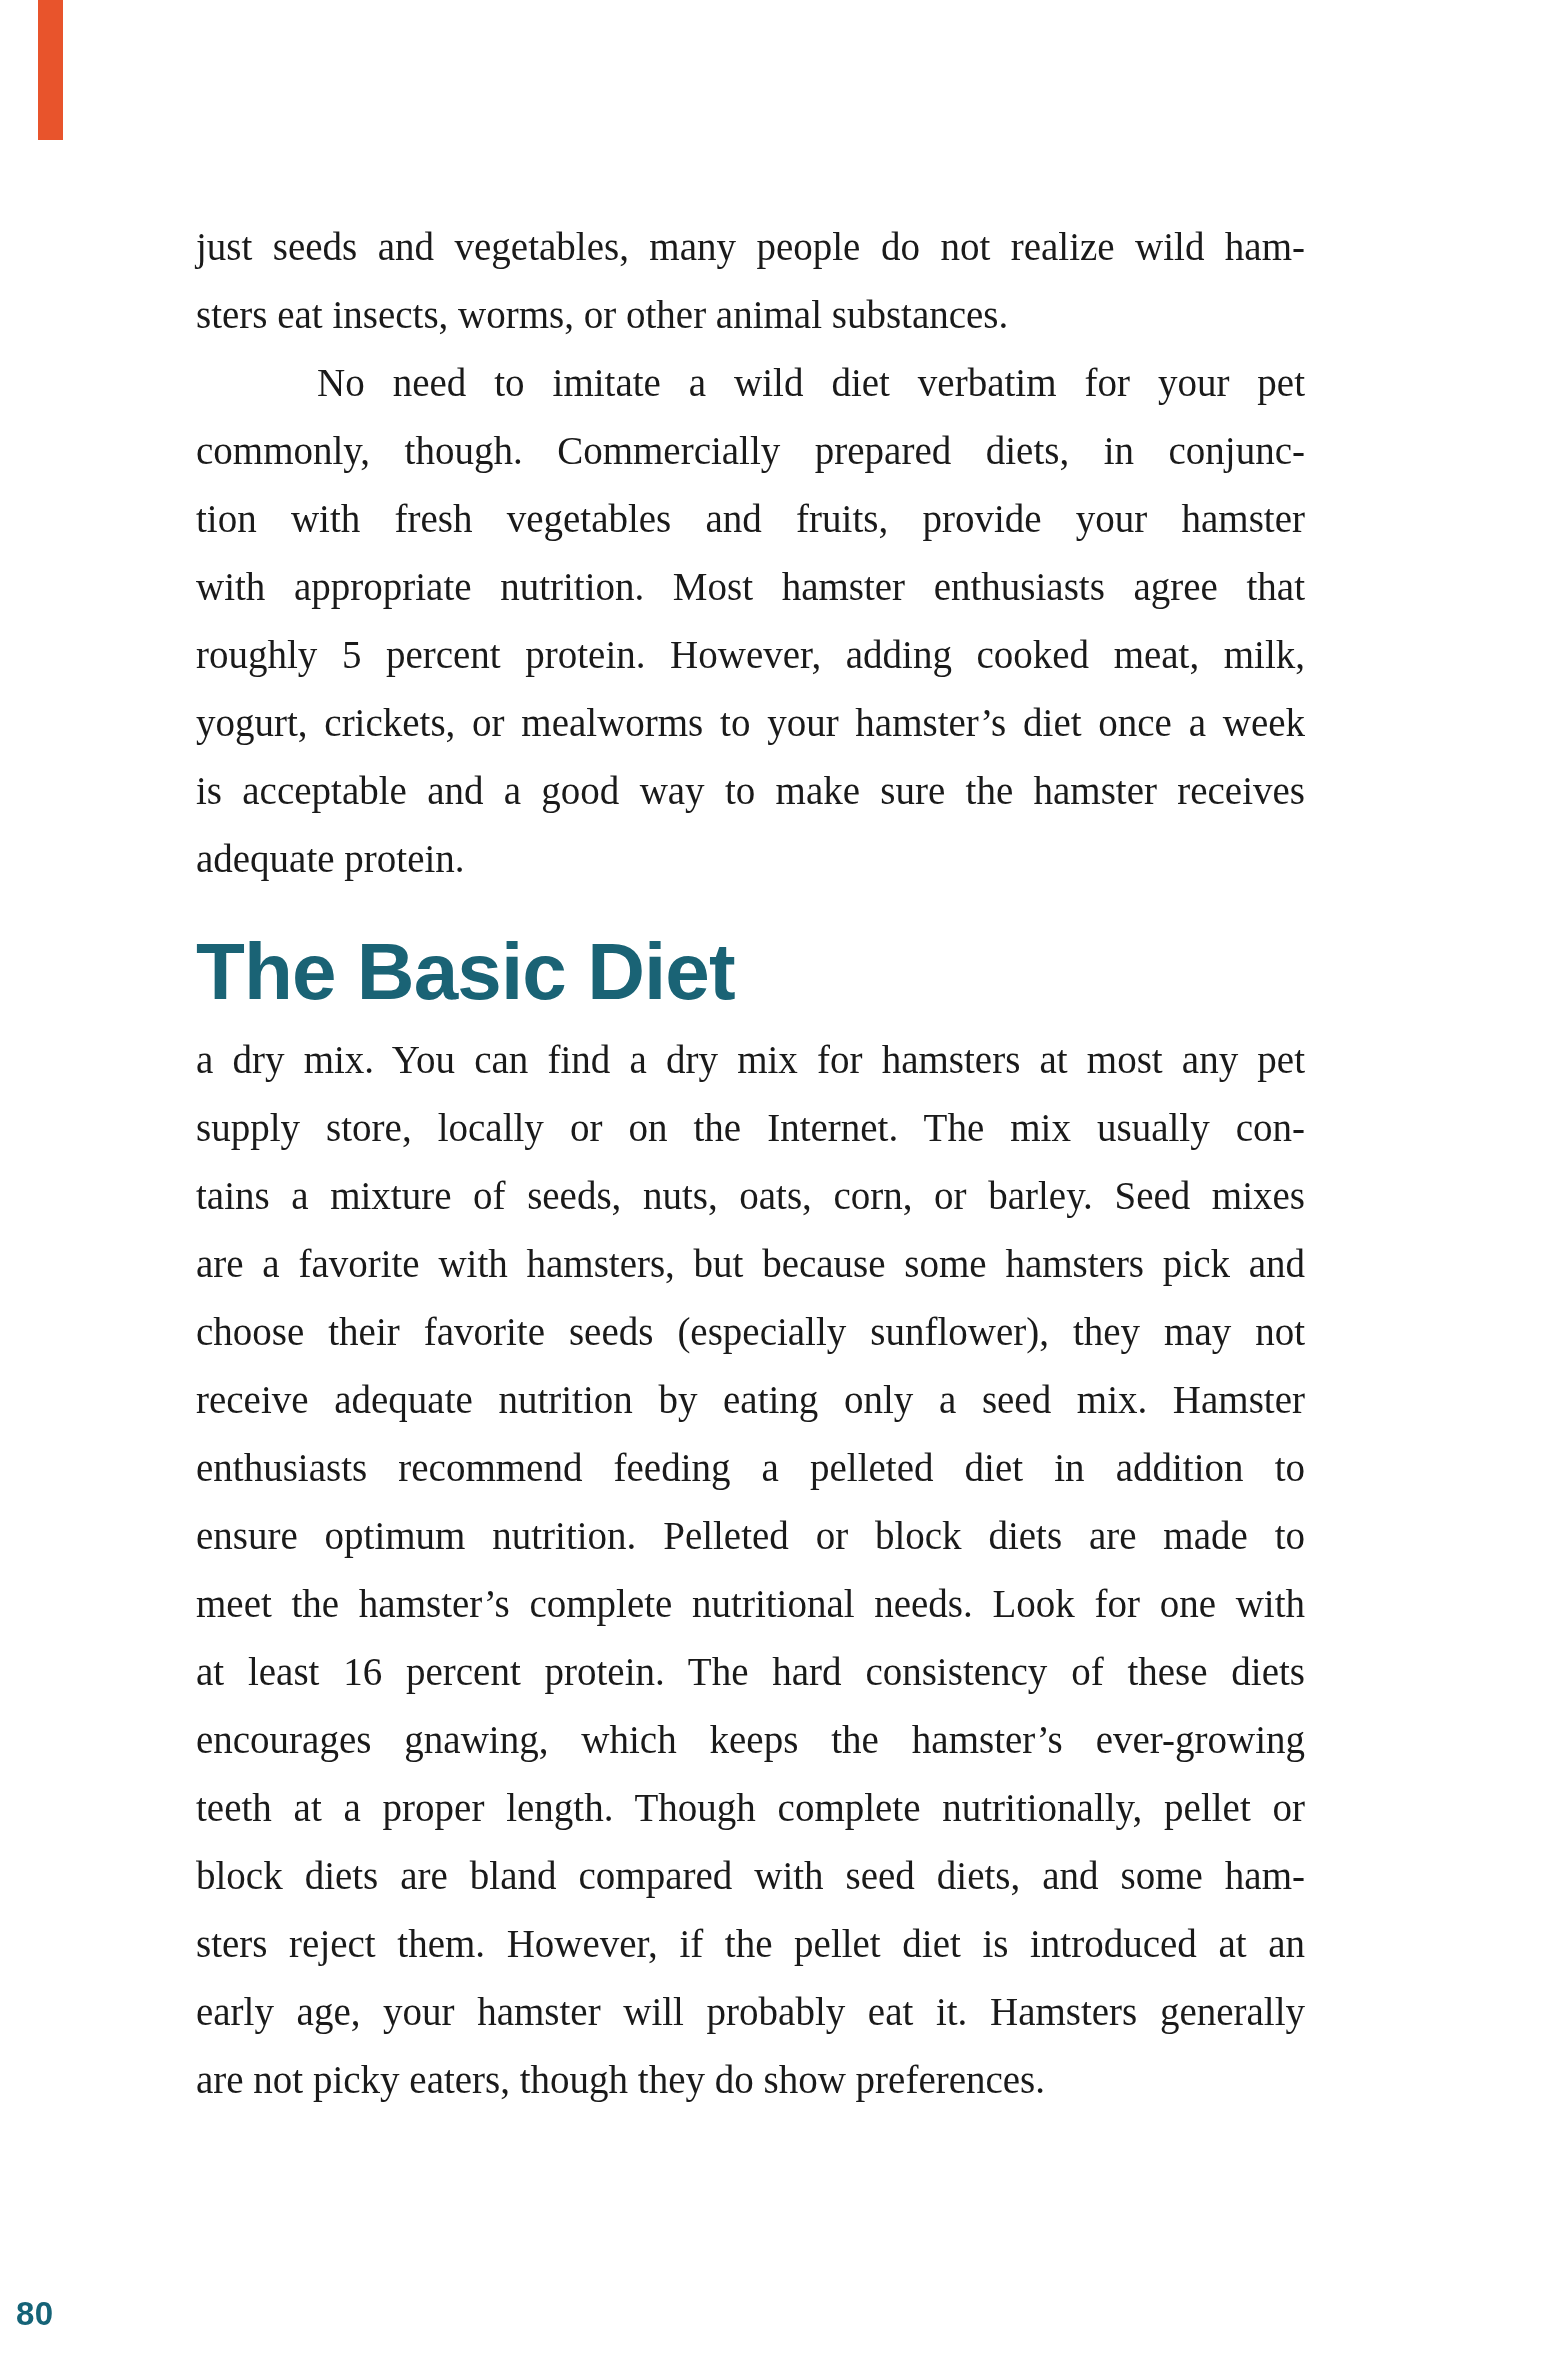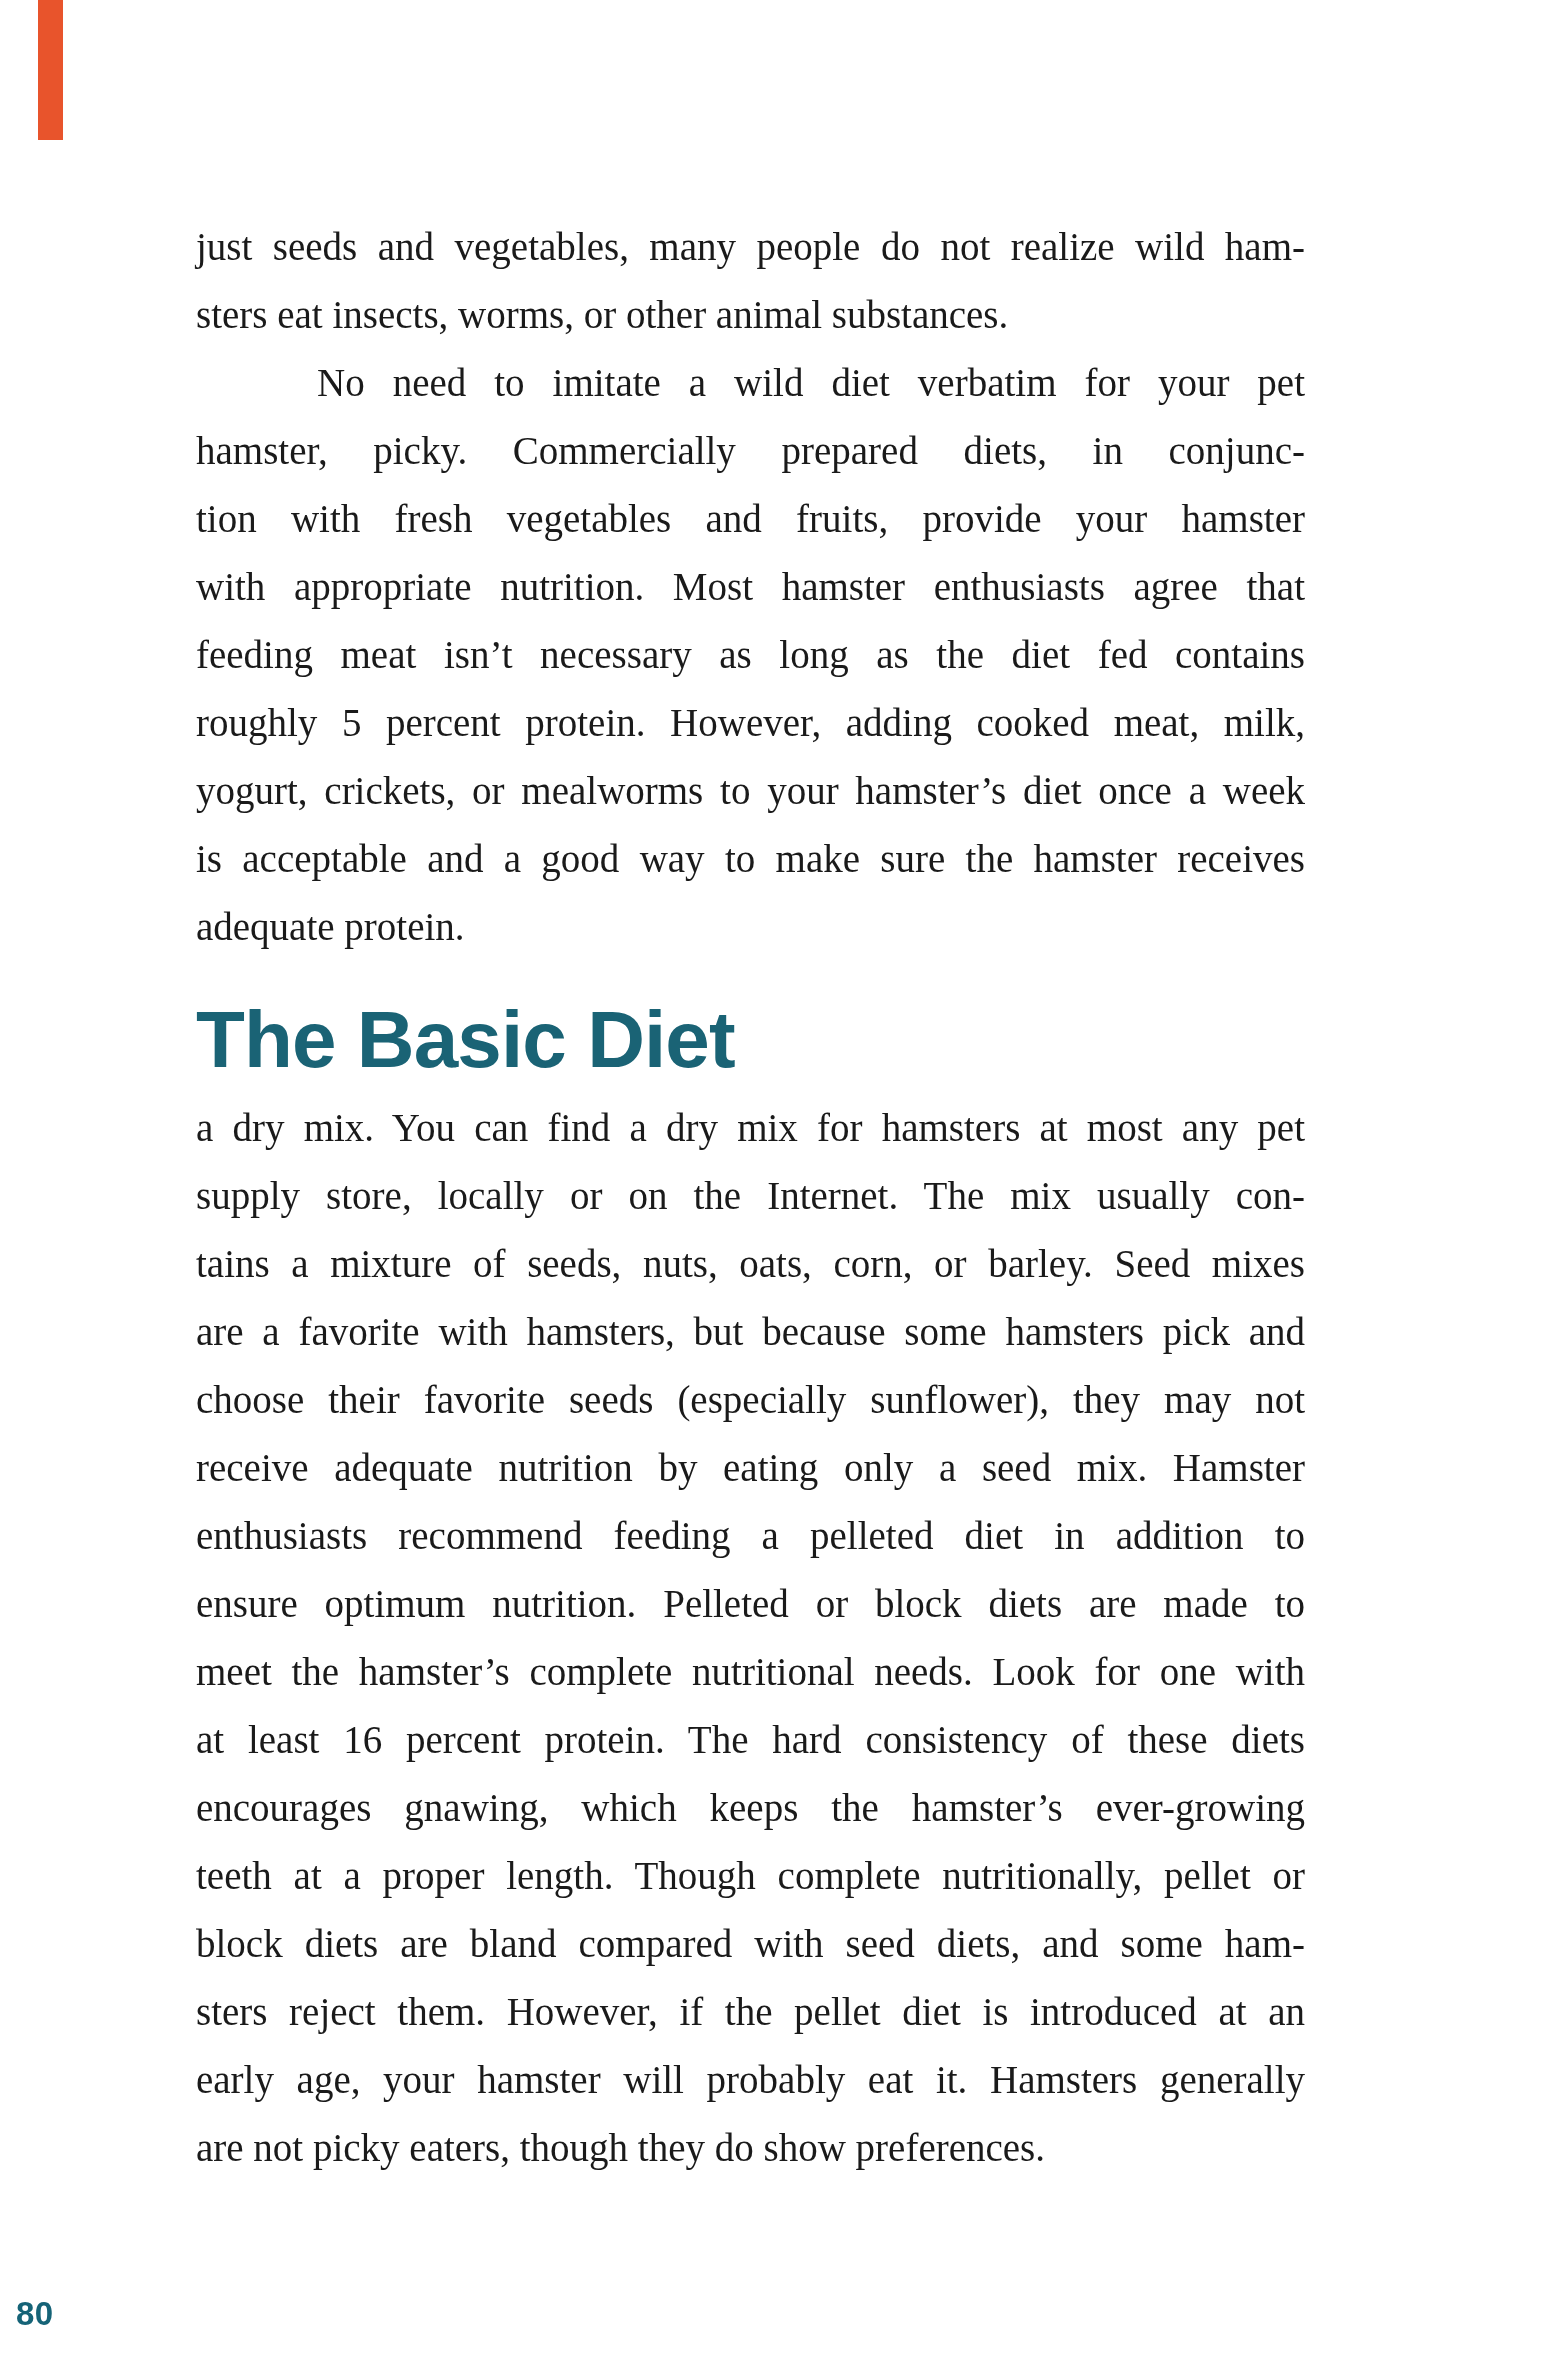--- a/index.html
+++ b/index.html
@@ -65,24 +65,23 @@
 
   <div class="textblock">
 
     <div class="para">
         <div class="line">just seeds and vegetables, many people do not realize wild ham-</div>
         <div class="line last">sters eat insects, worms, or other animal substances.</div>
       </div>
 
     <div class="para indent-first">
         <div class="line">No need to imitate a wild diet verbatim for your pet</div>
-        <div class="line">hamster, picky. Commercially prepared diets, in conjunc-</div>
+        <div class="line">commonly, though. Commercially prepared diets, in conjunc-</div>
         <div class="line">tion with fresh vegetables and fruits, provide your hamster</div>
         <div class="line">with appropriate nutrition. Most hamster enthusiasts agree that</div>
-        <div class="line">feeding meat isn’t necessary as long as the diet fed contains</div>
         <div class="line">roughly 5 percent protein. However, adding cooked meat, milk,</div>
         <div class="line">yogurt, crickets, or mealworms to your hamster’s diet once a week</div>
         <div class="line">is acceptable and a good way to make sure the hamster receives</div>
         <div class="line last">adequate protein.</div>
       </div>
 
     <h1 class="section-heading" style="color: rgb(26, 99, 117);">The Basic Diet</h1>
 
     <div class="para">
         <div class="line">a dry mix. You can find a dry mix for hamsters at most any pet</div>

